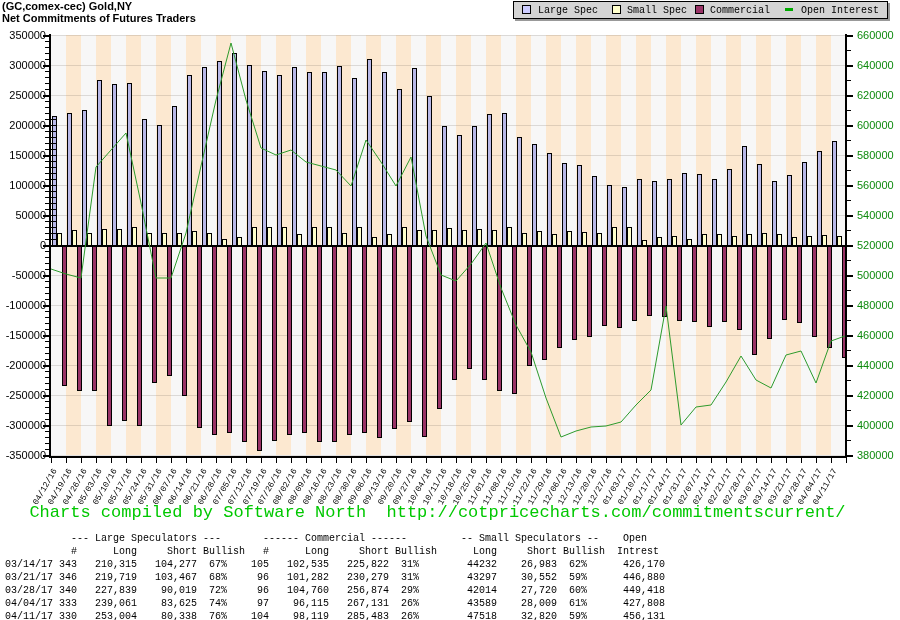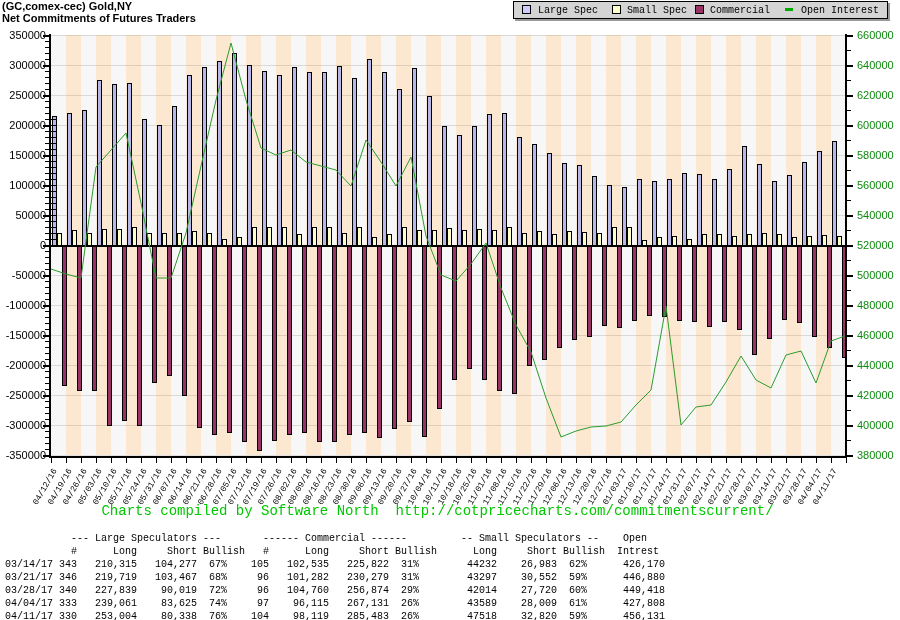--- a/index.html
+++ b/index.html
@@ -524,19 +524,19 @@
 <rect x="695.5" y="5.5" width="8" height="8" fill="#993366"></rect>
 <rect x="785" y="8" width="8" height="3" fill="#00aa00" stroke="none"></rect>
 </g>
 <g font-size="10px" class="mono" fill="#000">
 <text x="538" y="13">Large Spec</text>
 <text x="627" y="13">Small Spec</text>
 <text x="710" y="13">Commercial</text>
 <text x="801" y="13">Open Interest</text>
 </g>
 </svg>
-<div class="mono" style="position:absolute;left:0;top:503px;width:875px;text-align:center;font-size:14px;color:#00c800;white-space:pre">Charts compiled by Software North  http://cotpricecharts.com/commitmentscurrent/</div>
+<div class="mono" style="position:absolute;left:0;top:503px;width:875px;text-align:center;font-size:17px;color:#00c800;white-space:pre">Charts compiled by Software North  http://cotpricecharts.com/commitmentscurrent/</div>
 <pre class="mono" style="position:absolute;left:5px;top:531.5px;margin:0;font-size:10px;line-height:13px;color:#000">           --- Large Speculators ---       ------ Commercial ------         -- Small Speculators --    Open
            #      Long     Short Bullish   #      Long     Short Bullish      Long     Short Bullish  Intrest
 03/14/17 343   210,315   104,277  67%    105   102,535   225,822  31%        44232    26,983  62%      426,170
 03/21/17 346   219,719   103,467  68%     96   101,282   230,279  31%        43297    30,552  59%      446,880
 03/28/17 340   227,839    90,019  72%     96   104,760   256,874  29%        42014    27,720  60%      449,418
 04/04/17 333   239,061    83,625  74%     97    96,115   267,131  26%        43589    28,009  61%      427,808
 04/11/17 330   253,004    80,338  76%    104    98,119   285,483  26%        47518    32,820  59%      456,131</pre>
 </body></html>

